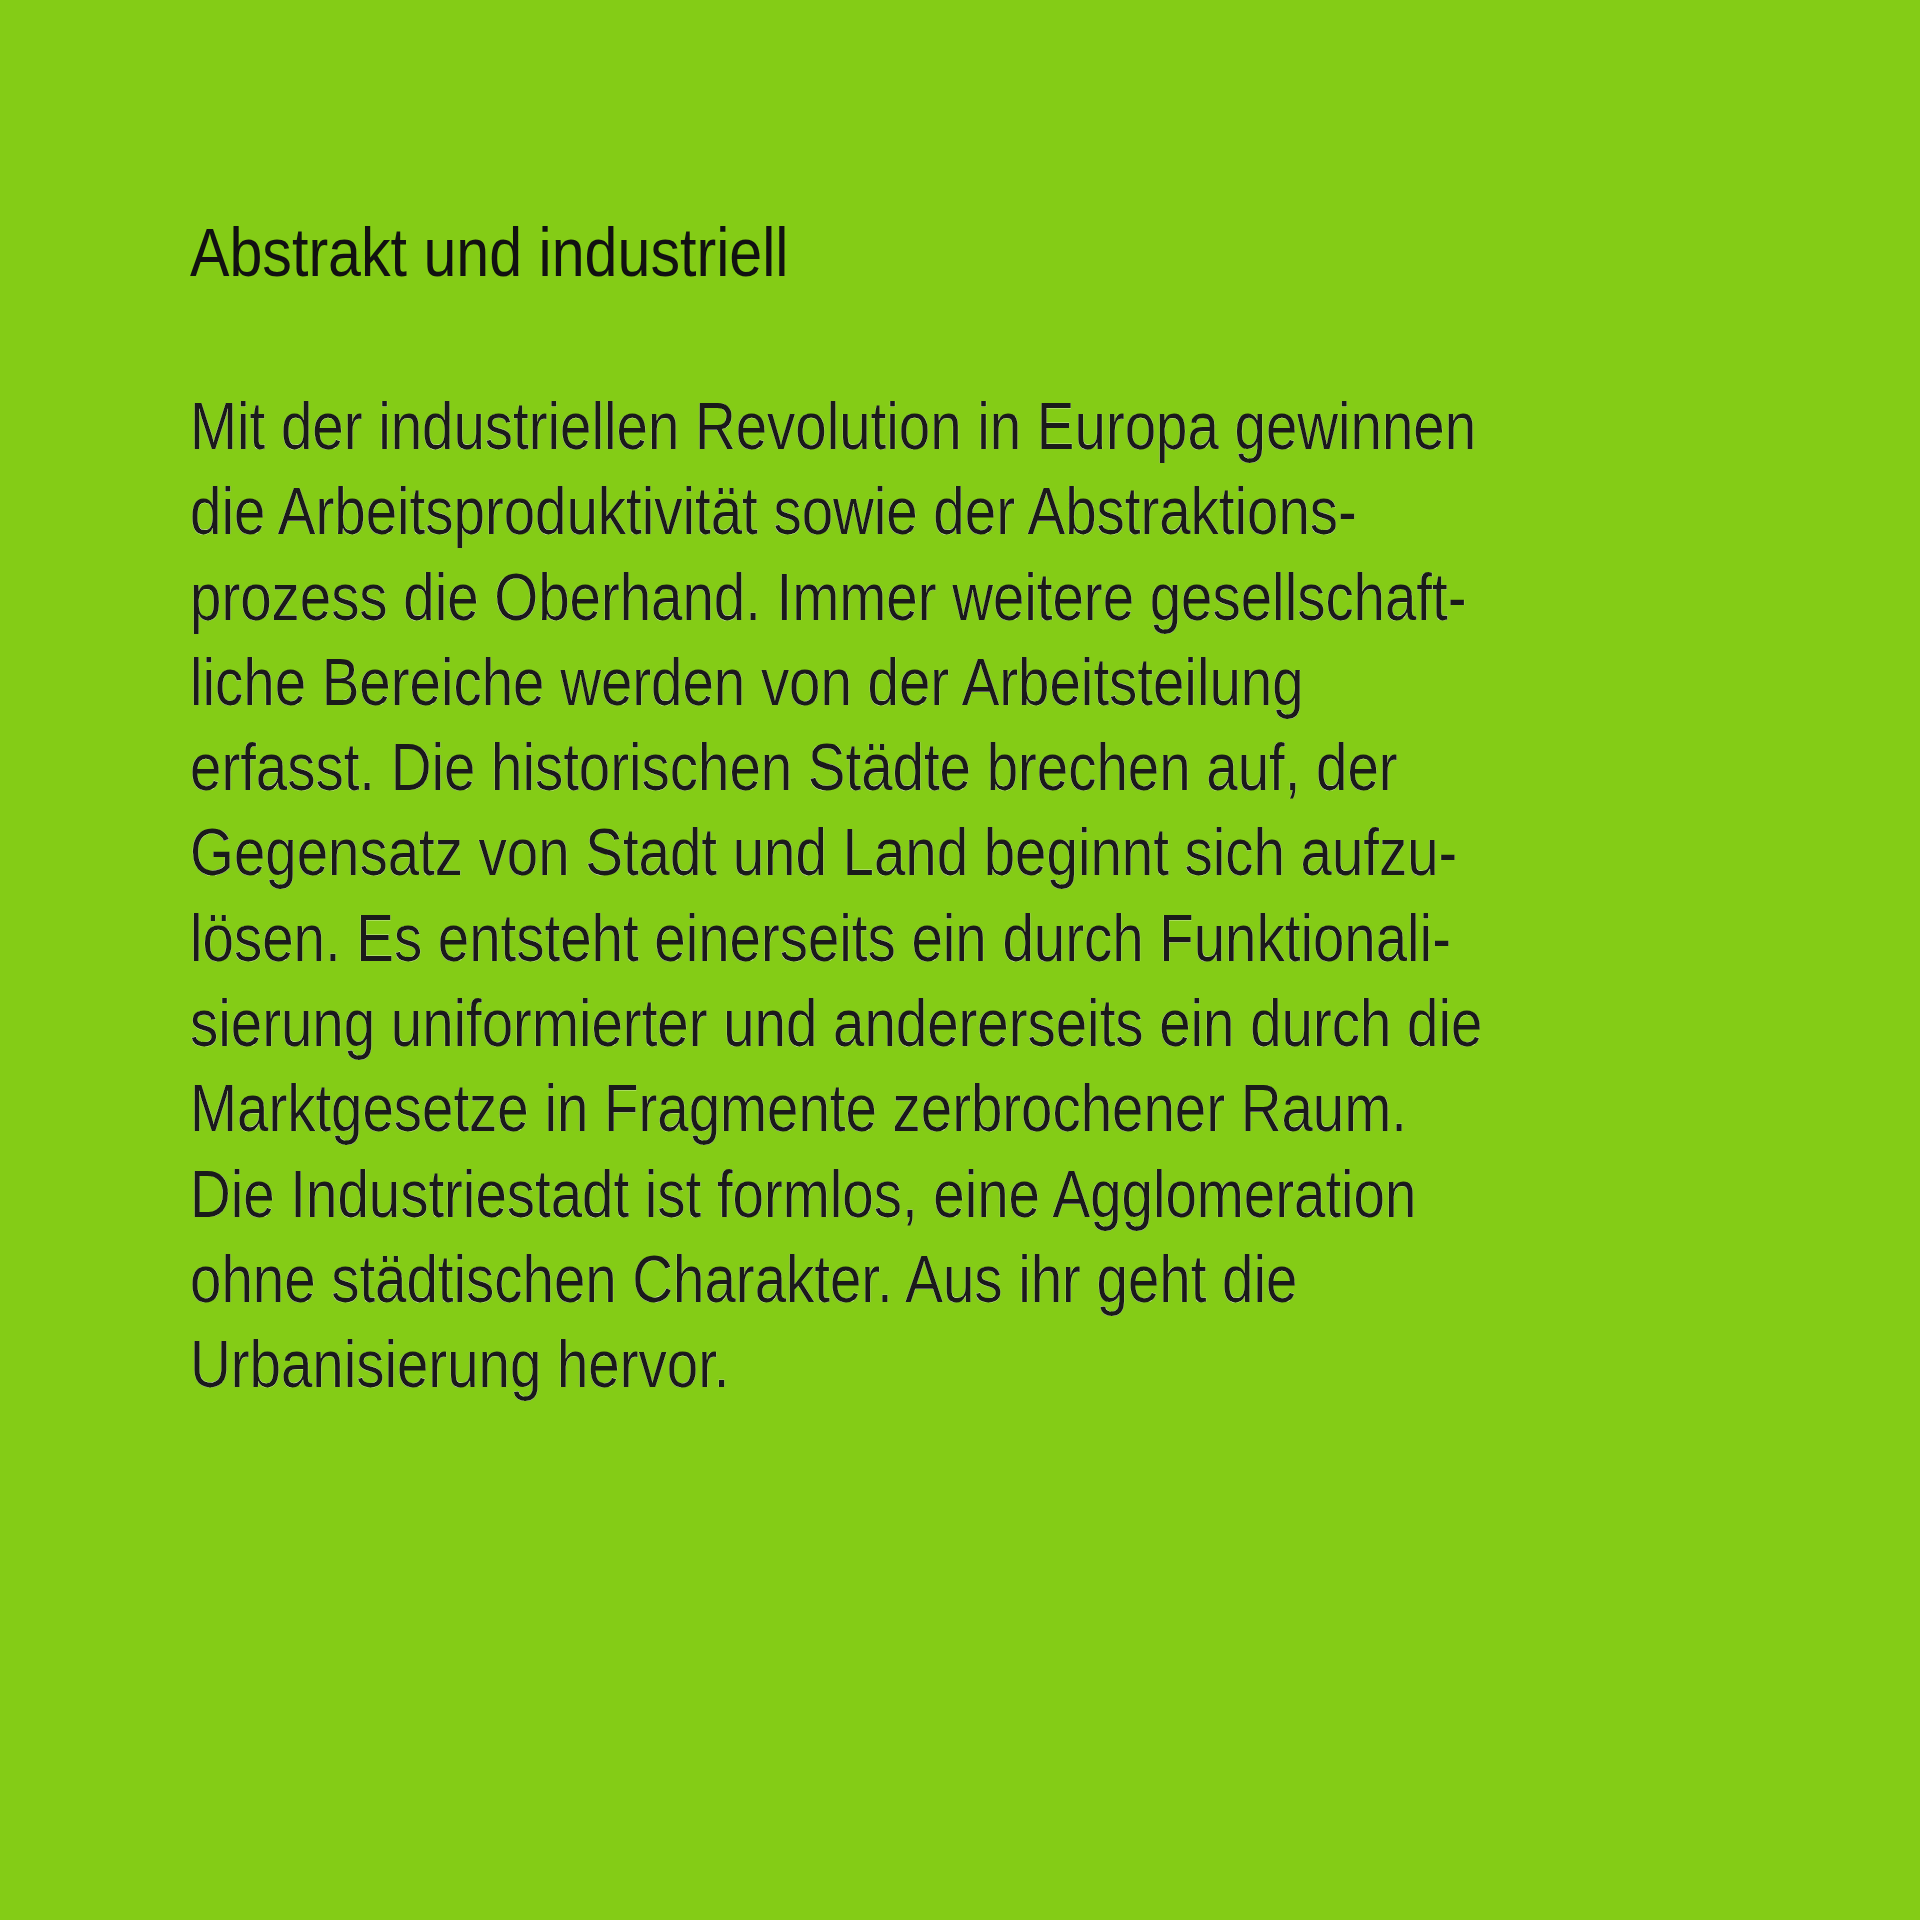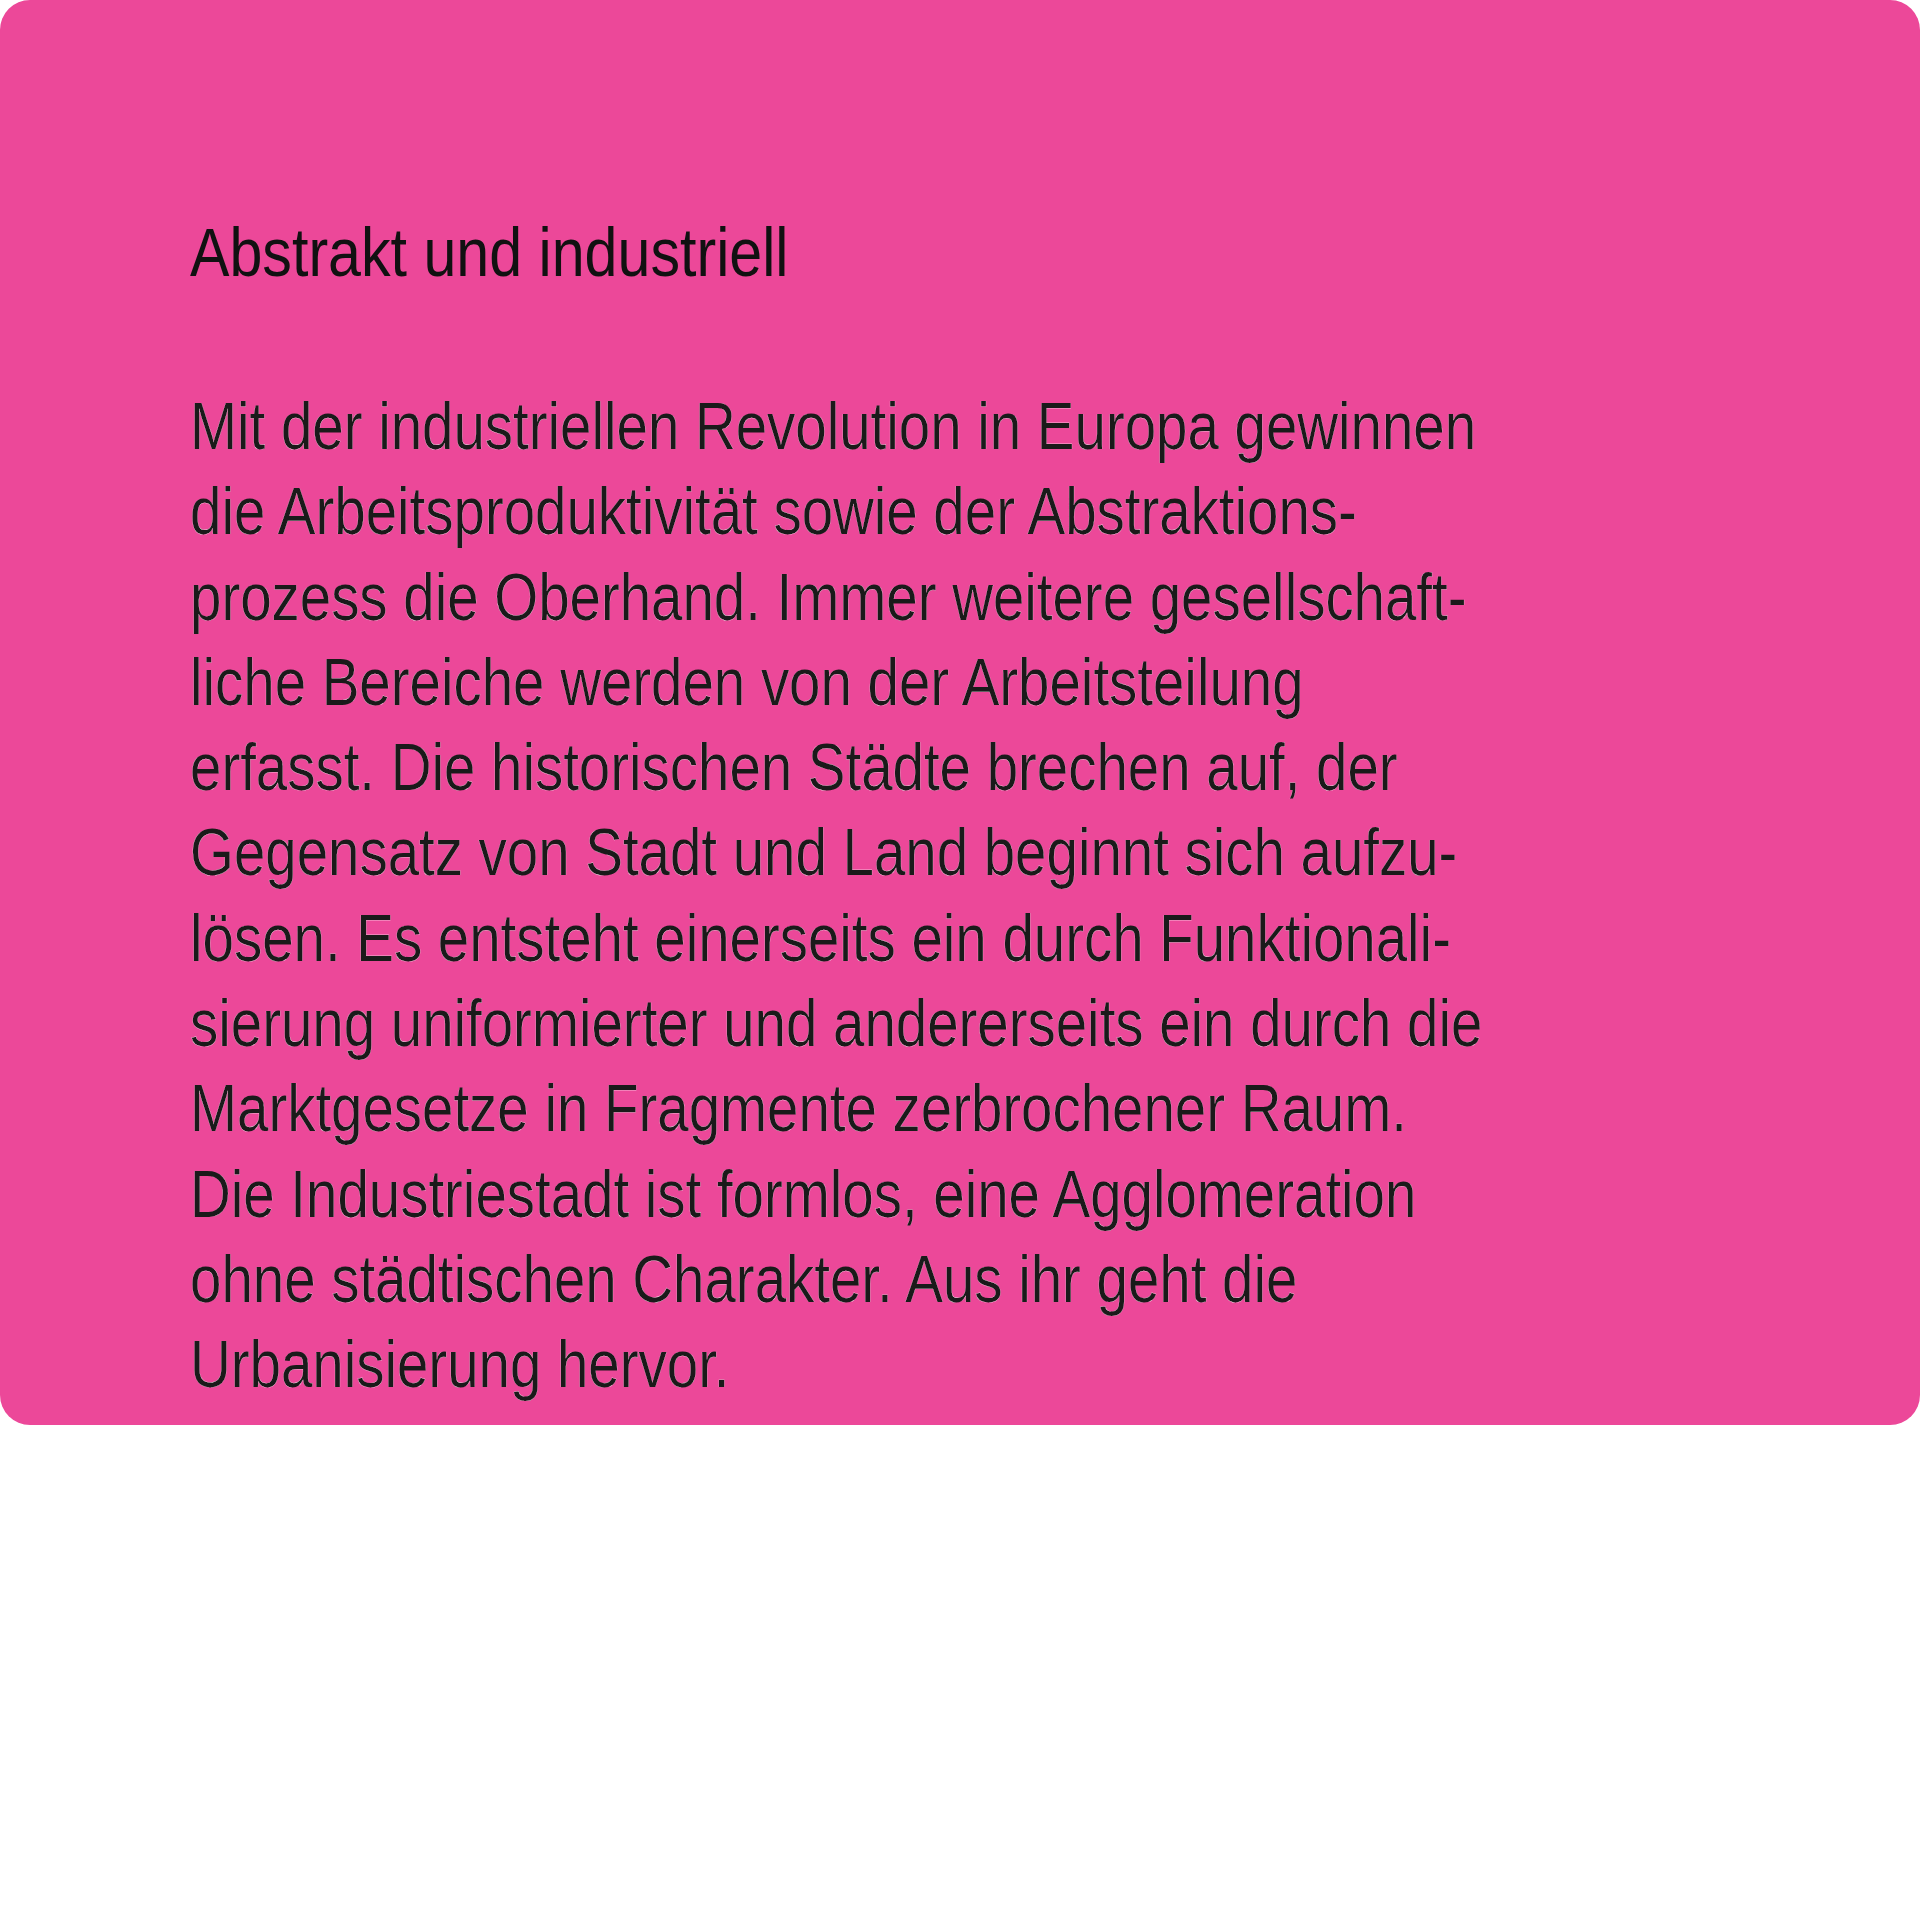--- a/index.html
+++ b/index.html
@@ -1,17 +1,17 @@
 <!DOCTYPE html>
 <html><head>
 <meta charset="utf-8">
 <style>
   html, body { margin: 0; padding: 0; background: #ffffff; }
   body { width: 1920px; height: 1920px; position: relative; overflow: hidden; }
-  .page { position: absolute; left: 0; top: 0; width: 1920px; height: 1425px; background: #ec4899; border-radius: 30px; }
+  .page { position: absolute; left: 0; top: 0; width: 1920px; height: 1920px; background: #84cc16; }
   .heading {
     position: absolute; left: 190px; top: 212px;
     font-family: "Liberation Sans", sans-serif;
     font-size: 68px; line-height: 80px; font-weight: 400;
     color: #111111; white-space: nowrap;
     transform: scaleX(0.87); transform-origin: left top;
     margin: 0;
   }
   .body-text {
     position: absolute; left: 190px; top: 384px;

